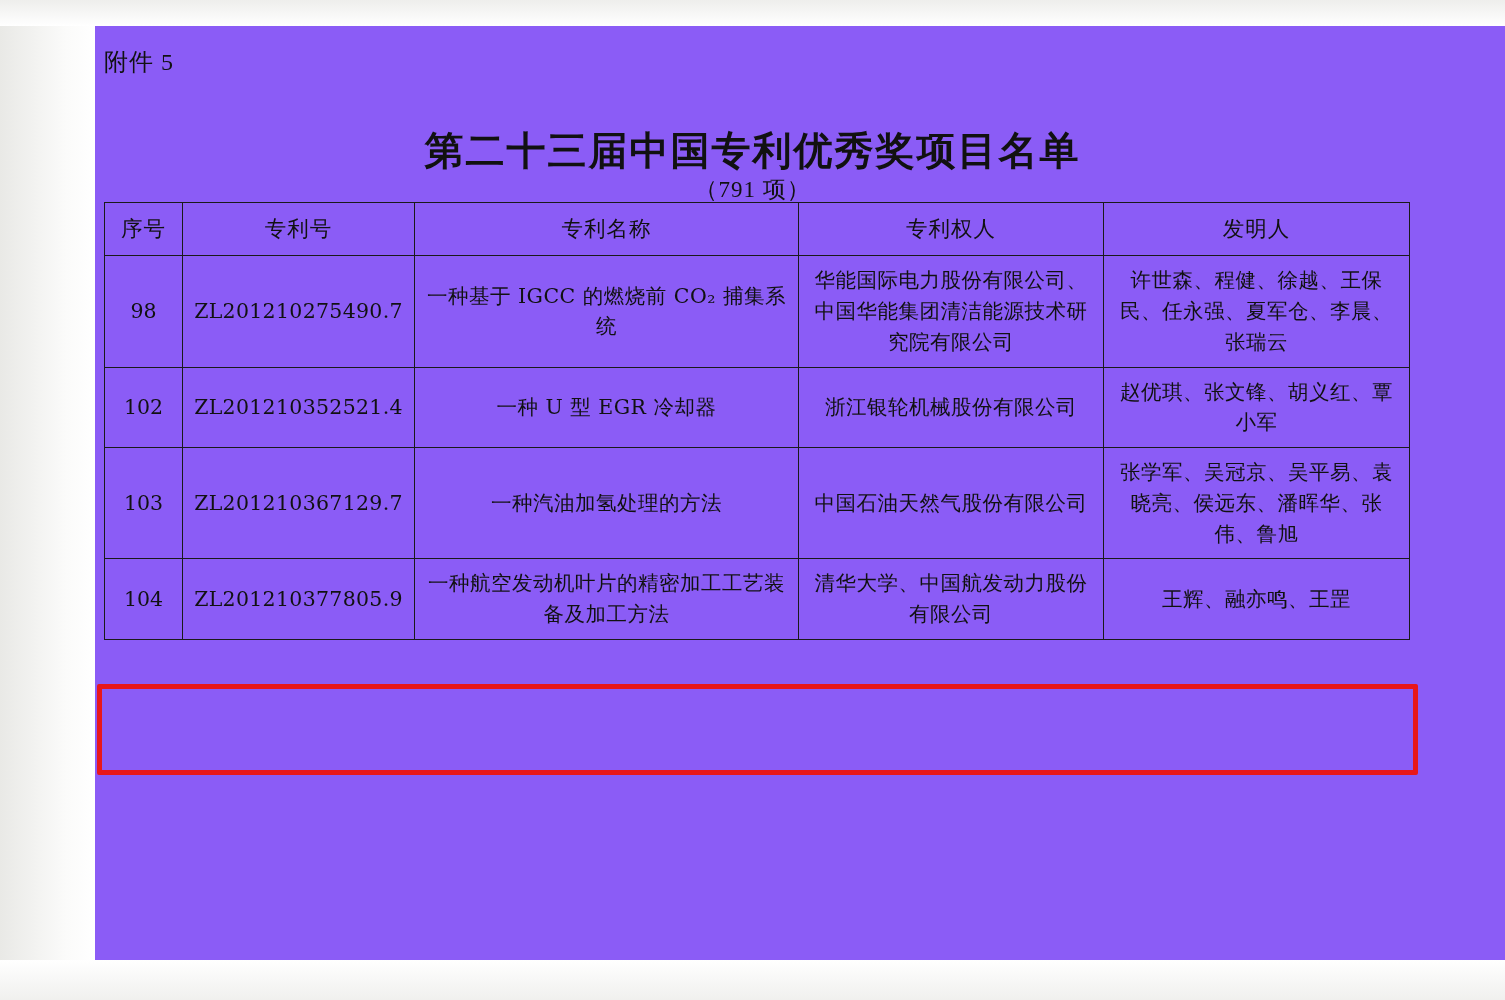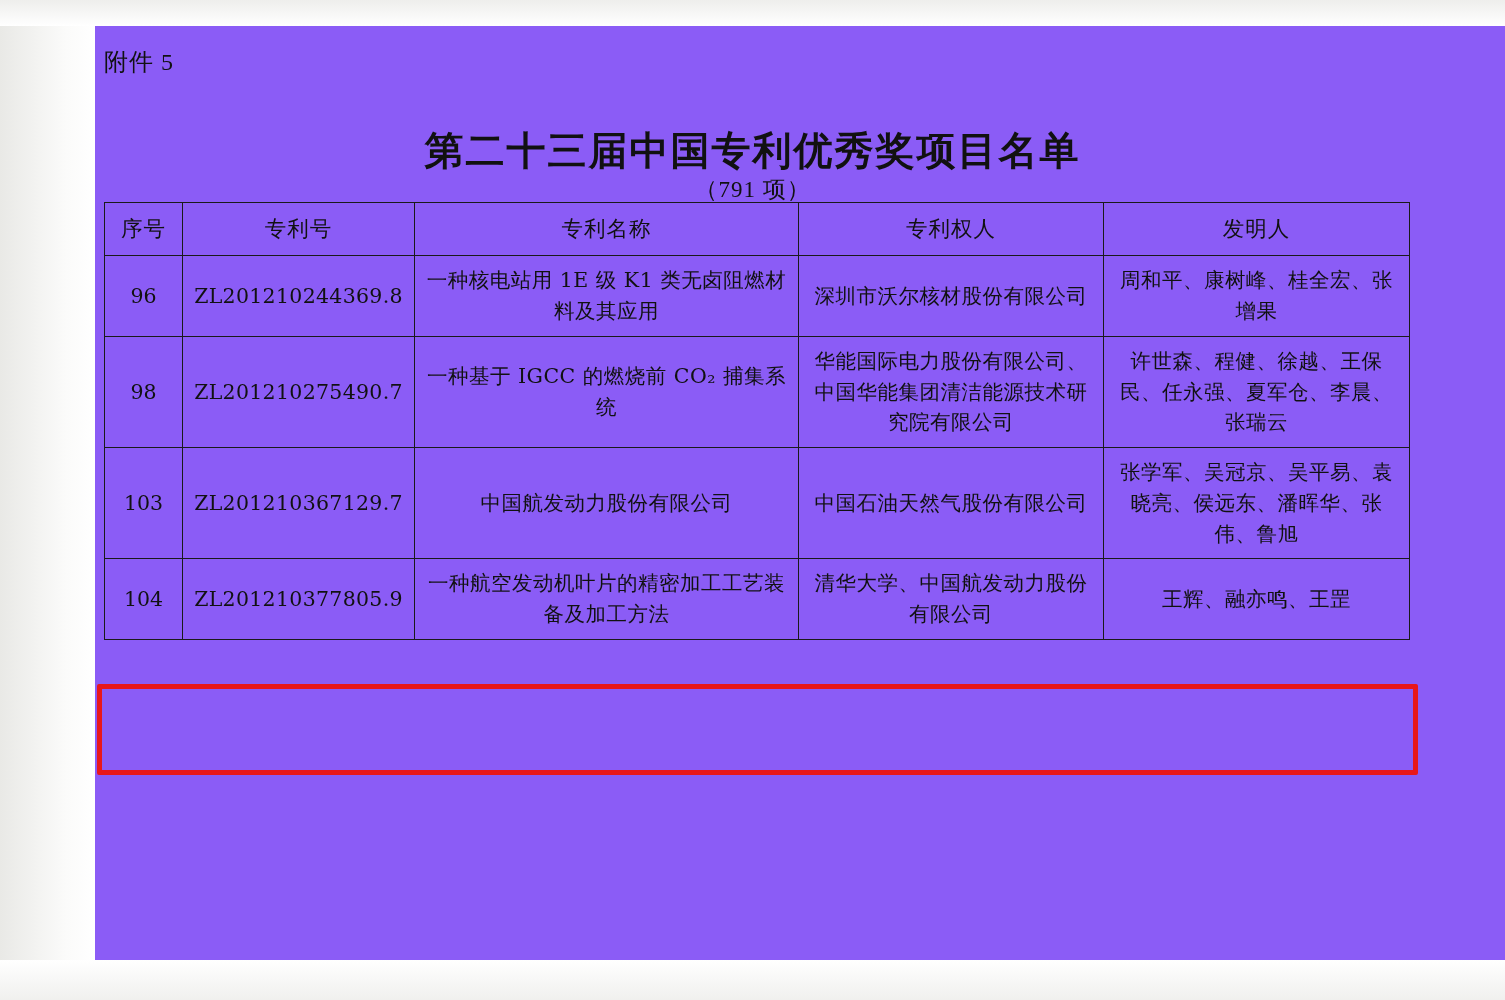--- a/index.html
+++ b/index.html
@@ -151,37 +151,37 @@
         <tr>
           <th>序号</th>
           <th>专利号</th>
           <th>专利名称</th>
           <th>专利权人</th>
           <th>发明人</th>
         </tr>
       </thead>
       <tbody>
         <tr>
-          <td class="cell-idx">96</td>
-          <td class="cell-no">ZL201210244369.8</td>
-          <td class="cell-name">一种核电站用 1E 级 K1 类无卤阻燃材料及其应用</td>
-          <td class="cell-owner">深圳市沃尔核材股份有限公司</td>
-          <td class="cell-inv">周和平、康树峰、桂全宏、张增果</td>
-        </tr>
-        <tr>
           <td class="cell-idx">98</td>
           <td class="cell-no">ZL201210275490.7</td>
           <td class="cell-name">一种基于 IGCC 的燃烧前 CO₂ 捕集系统</td>
           <td class="cell-owner">华能国际电力股份有限公司、中国华能集团清洁能源技术研究院有限公司</td>
           <td class="cell-inv">许世森、程健、徐越、王保民、任永强、夏军仓、李晨、张瑞云</td>
         </tr>
         <tr>
+          <td class="cell-idx">102</td>
+          <td class="cell-no">ZL201210352521.4</td>
+          <td class="cell-name">一种 U 型 EGR 冷却器</td>
+          <td class="cell-owner">浙江银轮机械股份有限公司</td>
+          <td class="cell-inv">赵优琪、张文锋、胡义红、覃小军</td>
+        </tr>
+        <tr>
           <td class="cell-idx">103</td>
           <td class="cell-no">ZL201210367129.7</td>
-          <td class="cell-name">中国航发动力股份有限公司</td>
+          <td class="cell-name">一种汽油加氢处理的方法</td>
           <td class="cell-owner">中国石油天然气股份有限公司</td>
           <td class="cell-inv">张学军、吴冠京、吴平易、袁晓亮、侯远东、潘晖华、张伟、鲁旭</td>
         </tr>
         <tr>
           <td class="cell-idx">104</td>
           <td class="cell-no">ZL201210377805.9</td>
           <td class="cell-name">一种航空发动机叶片的精密加工工艺装备及加工方法</td>
           <td class="cell-owner">清华大学、中国航发动力股份有限公司</td>
           <td class="cell-inv">王辉、融亦鸣、王罡</td>
         </tr>

